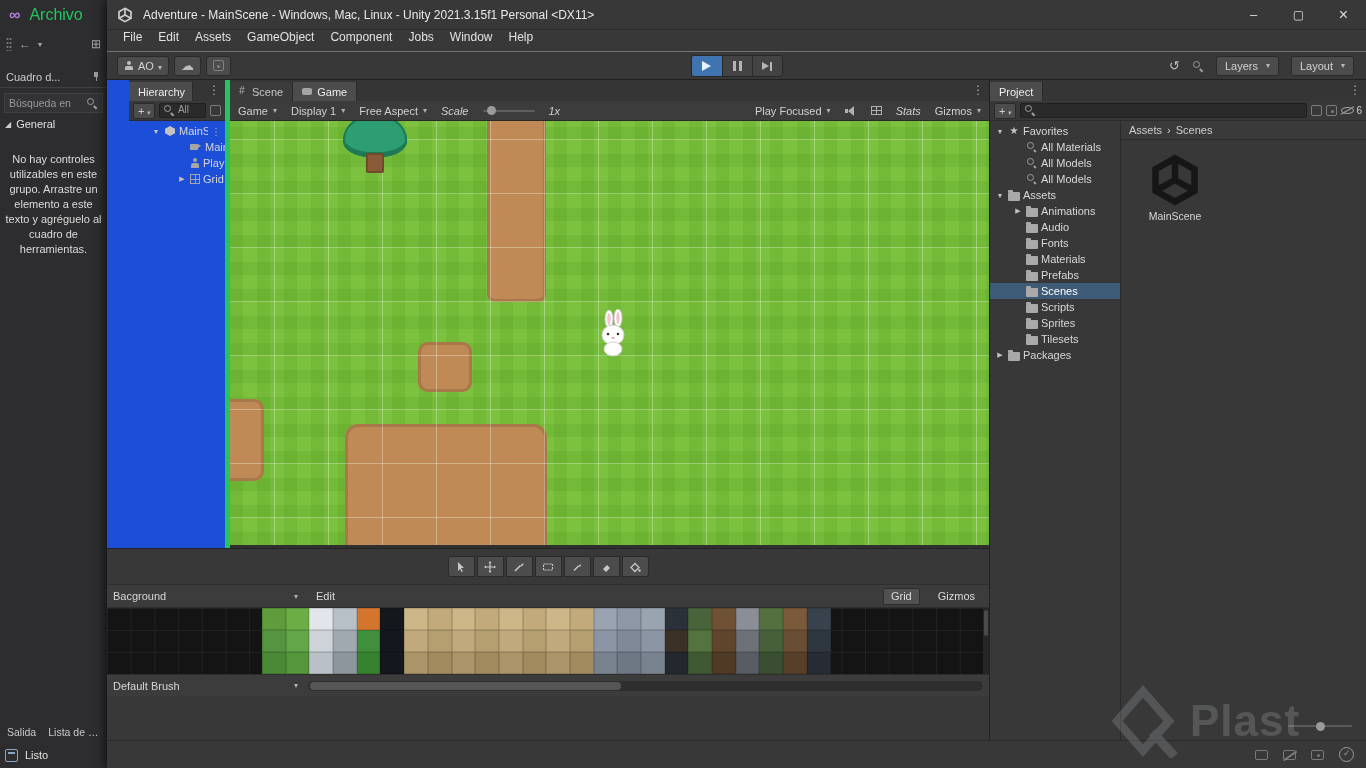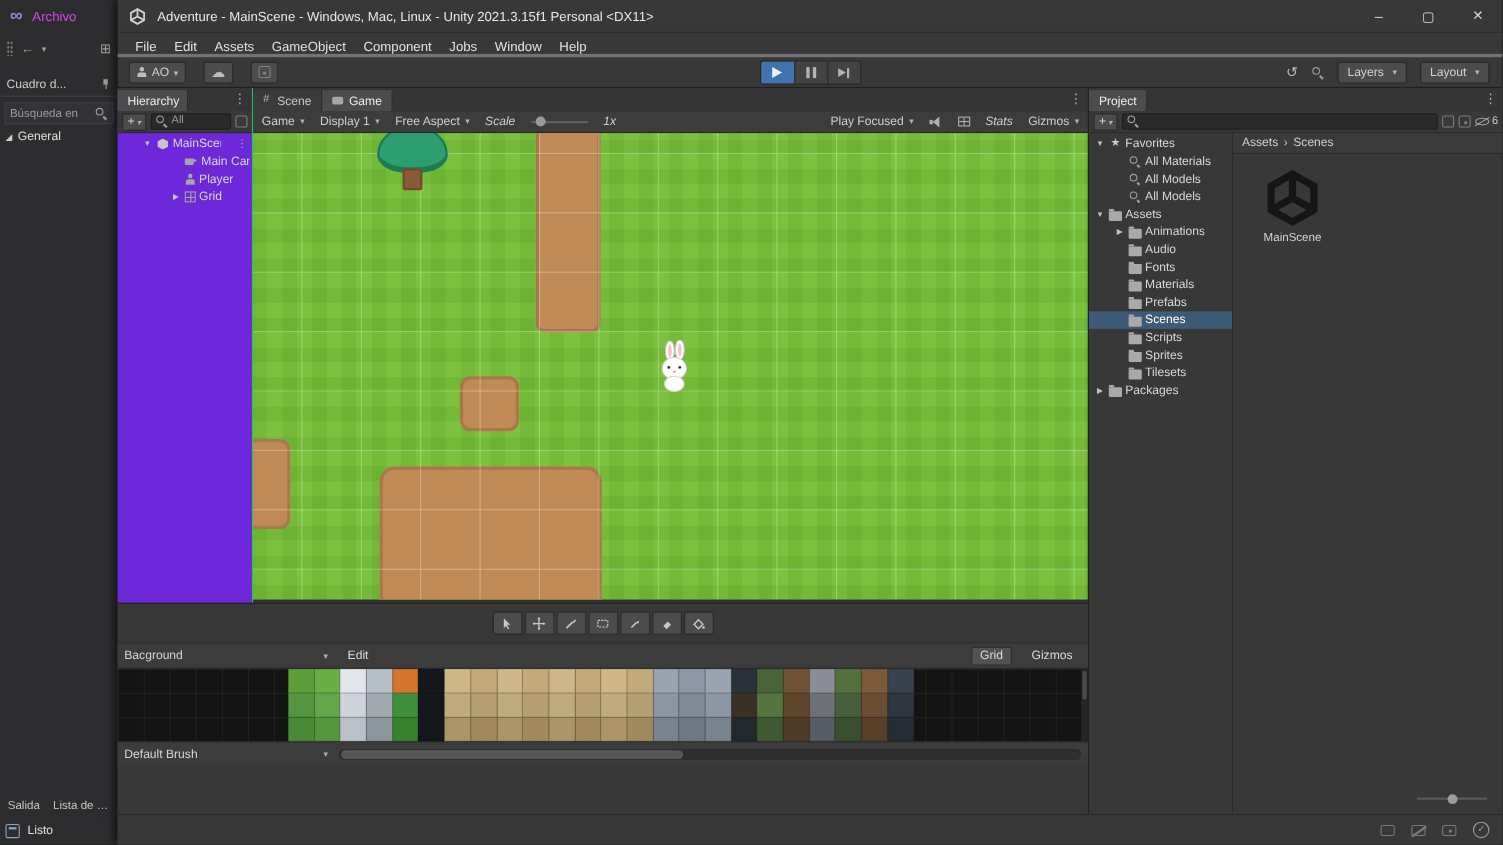--- a/index.html
+++ b/index.html
@@ -3,21 +3,21 @@
 <meta charset="utf-8">
 <style>
   html,body{margin:0;padding:0;background:#1e1e1e;}
   *{box-sizing:border-box;font-family:"Liberation Sans",sans-serif;}
   .screen{position:relative;width:1366px;height:768px;overflow:hidden;background:#1e1e1e;color:#d2d2d2;font-size:12px;}
 
   
   .vs{position:absolute;left:0;top:0;width:107px;height:768px;background:#2d2d30;color:#d4d4d4;}
   .vs-titlebar{height:30px;display:flex;align-items:center;gap:9px;padding-left:9px;}
   .vs-logo{color:var(--vsaccent);font-size:16px;font-weight:bold;line-height:1;}
-  .vs-menu-item{font-size:12px;color:#d946ef;}
+  .vs-menu-item{font-size:16px;color:#22c55e;}
   .vs-toolbar{height:28px;display:flex;align-items:center;gap:7px;padding:0 6px;color:#9a9a9a;}
   .vs-dots{width:6px;height:14px;background:radial-gradient(circle,#777 1px,transparent 1.2px);background-size:3px 4px;}
   .vs-ico{font-size:12px;color:#a6a6a6;}
   .vs-ico.small{font-size:8px;}
   .vs-flex{flex:1;}
   .vs-tabrow{margin-top:8px;height:22px;display:flex;align-items:center;justify-content:space-between;padding:0 6px;font-size:11px;color:#cccccc;border-bottom:1px solid #3f3f46;background:#2d2d30;}
   .ico-pin{width:10px;height:11px;position:relative;flex:none;}
   .ico-pin::before{content:"";position:absolute;left:3px;top:1px;width:4px;height:5px;background:#9a9a9a;}
   .ico-pin::after{content:"";position:absolute;left:4.5px;top:6px;width:1px;height:4px;background:#9a9a9a;}
   .vs-search{margin:5px 4px 0 4px;height:20px;background:#333337;border:1px solid #3f3f46;display:flex;align-items:center;justify-content:space-between;padding:0 4px;}
@@ -34,24 +34,24 @@
   
   .unity{position:absolute;left:107px;top:0;width:1261px;height:768px;background:#383838;box-shadow:-3px 0 8px rgba(0,0,0,.55);}
   .u-titlebar{position:absolute;top:0;left:0;width:1259px;height:30px;display:flex;align-items:center;border-bottom:1px solid #2b2b2b;}
   .u-logo{margin-left:10px;display:flex;}
   .u-title{margin-left:10px;font-size:12px;color:#e8e8e8;white-space:nowrap;}
   .win-controls{margin-left:auto;display:flex;height:100%;}
   .win-btn{width:45px;height:100%;display:flex;align-items:center;justify-content:center;color:#dcdcdc;font-size:13px;}
   .win-btn.min::after{content:"–";}
   .win-btn.max::after{content:"▢";font-size:12px;}
   .win-btn.close::after{content:"×";font-size:16px;}
-  .u-menubar{position:absolute;top:30px;left:0;width:1259px;height:22px;display:flex;align-items:flex-end;padding-left:8px;border-bottom:3px solid #737373;}
+  .u-menubar{position:absolute;top:30px;left:0;width:1259px;height:22px;display:flex;align-items:flex-start;padding-left:8px;border-bottom:1px solid #737373;}
   .u-menu-item{padding:0 8px;font-size:12px;color:#e2e2e2;}
   .u-toolbar{position:absolute;top:52px;left:0;width:1259px;height:28px;border-bottom:1px solid #202020;display:flex;align-items:center;}
-  .tb-left{display:flex;gap:16px;margin-left:10px;align-items:center;}
+  .tb-left{display:flex;gap:5px;margin-left:10px;align-items:center;}
   .tb-btn{height:20px;background:#4c4c4c;border:1px solid #2a2a2a;border-radius:3px;display:flex;align-items:center;gap:4px;padding:0 6px;color:#d2d2d2;font-size:11px;}
   .ico-person{position:relative;width:10px;height:10px;flex:none;}
   .ico-person::before{content:"";position:absolute;left:3px;top:0;width:4px;height:4px;border-radius:50%;background:#bdbdbd;}
   .ico-person::after{content:"";position:absolute;left:1px;top:5px;width:8px;height:4px;border-radius:2px 2px 0 0;background:#bdbdbd;}
   .dd-arrow::after{content:"▾";font-size:8px;color:#b8b8b8;}
   .tb-center{position:absolute;left:50%;transform:translateX(-50%);top:3px;}
   .play-group{display:flex;background:#434343;border:1px solid #282828;border-radius:3px;overflow:hidden;}
   .pg-btn{width:30px;height:20px;display:flex;align-items:center;justify-content:center;color:#b4b4b4;}
   .pg-btn + .pg-btn{border-left:1px solid #2a2a2a;}
   .pg-btn.active{background:var(--accent);color:#e8f2ff;}
@@ -112,21 +112,21 @@
   .ico-grid{width:10px;height:10px;border:1px solid #a6a6a6;background:linear-gradient(#a6a6a6,#a6a6a6) 50% 0/1px 100% no-repeat,linear-gradient(#a6a6a6,#a6a6a6) 0 50%/100% 1px no-repeat;}
   .ico-star{width:12px;height:12px;line-height:11px;text-align:center;}
   .ico-star::before{content:"★";font-size:10px;color:#c8c8c8;}
   .ico-search{position:relative;width:12px;height:12px;}
   .ico-search::before{content:"";position:absolute;left:1px;top:1px;width:5px;height:5px;border:1.5px solid #9e9e9e;border-radius:50%;}
   .ico-search::after{content:"";position:absolute;left:8px;top:8px;width:3px;height:1.5px;background:#9e9e9e;transform:rotate(45deg);transform-origin:left center;}
   .ico-folder{position:relative;width:12px;height:9px;background:#a9a9a9;border-radius:1px;margin-top:2px;}
   .ico-folder::before{content:"";position:absolute;top:-2px;left:0;width:5px;height:2px;background:#a9a9a9;border-radius:1px 1px 0 0;}
 
   
-  .hierarchy{position:absolute;left:0;top:80px;width:123px;height:468px;background:#6d28d9;border-right:1px solid #22c55e;}
+  .hierarchy{position:absolute;left:0;top:80px;width:123px;height:468px;background:#1d4ed8;border-right:5px solid #22c55e;padding-left:22px;}
   .hierarchy .ptab{max-width:64px;}
 
   
   .gameview{position:absolute;left:123px;top:80px;width:759px;height:468px;background:#303030;}
   .tico{display:none;}
   .tico-scene{display:inline-block;width:8px;height:10px;position:relative;}
   .tico-scene::before{content:"#";font-size:10px;color:#b5b5b5;position:absolute;left:0;top:-2px;}
   .tico-game{display:inline-block;width:10px;height:7px;background:#a5a5a5;border-radius:2px;}
   .tico-console{display:inline-block;width:9px;height:8px;border:1px solid #a5a5a5;border-radius:1px;}
   .tico-anim{display:inline-block;width:9px;height:9px;border:1px solid #a5a5a5;border-radius:50%;position:relative;}
@@ -231,20 +231,21 @@
       <span class="ico-pin"></span>
     </div>
     <div class="vs-search">
       <span class="vs-search-text">Búsqueda en</span>
       <span class="ico-mag"></span>
     </div>
     <div class="vs-section">
       <span class="vs-tri">◢</span>
       <span>General</span>
     </div>
+    <div class="vs-empty">No hay controles utilizables en este grupo. Arrastre un elemento a este texto y agréguelo al cuadro de herramientas.</div>
     <div class="vs-bottom-tabs">
       <span>Salida</span>
       <span class="vs-tab2">Lista de errores</span>
     </div>
     <div class="vs-status">
       <span class="vs-status-ico"></span>
       <span>Listo</span>
     </div>
   </aside>
 
@@ -792,14 +793,21 @@
     <footer class="u-statusbar">
       <div class="status-icons">
         <span class="st-box"></span>
         <span class="st-box slash"></span>
         <span class="st-box dot slash"></span>
         <span class="st-check"></span>
       </div>
     </footer>
   </main>
 
+  <div class="watermark">
+    <svg width="74" height="74" viewBox="0 0 80 80">
+      <path d="M40 8 L68 40 L40 72 L12 40 Z" fill="none" stroke="#e8ecf2" stroke-width="9"></path>
+      <path d="M50 52 L74 78" stroke="#e8ecf2" stroke-width="10"></path>
+    </svg>
+    <span class="watermark-text">Plast</span>
+  </div>
 
 </div>
 
 </body></html>

